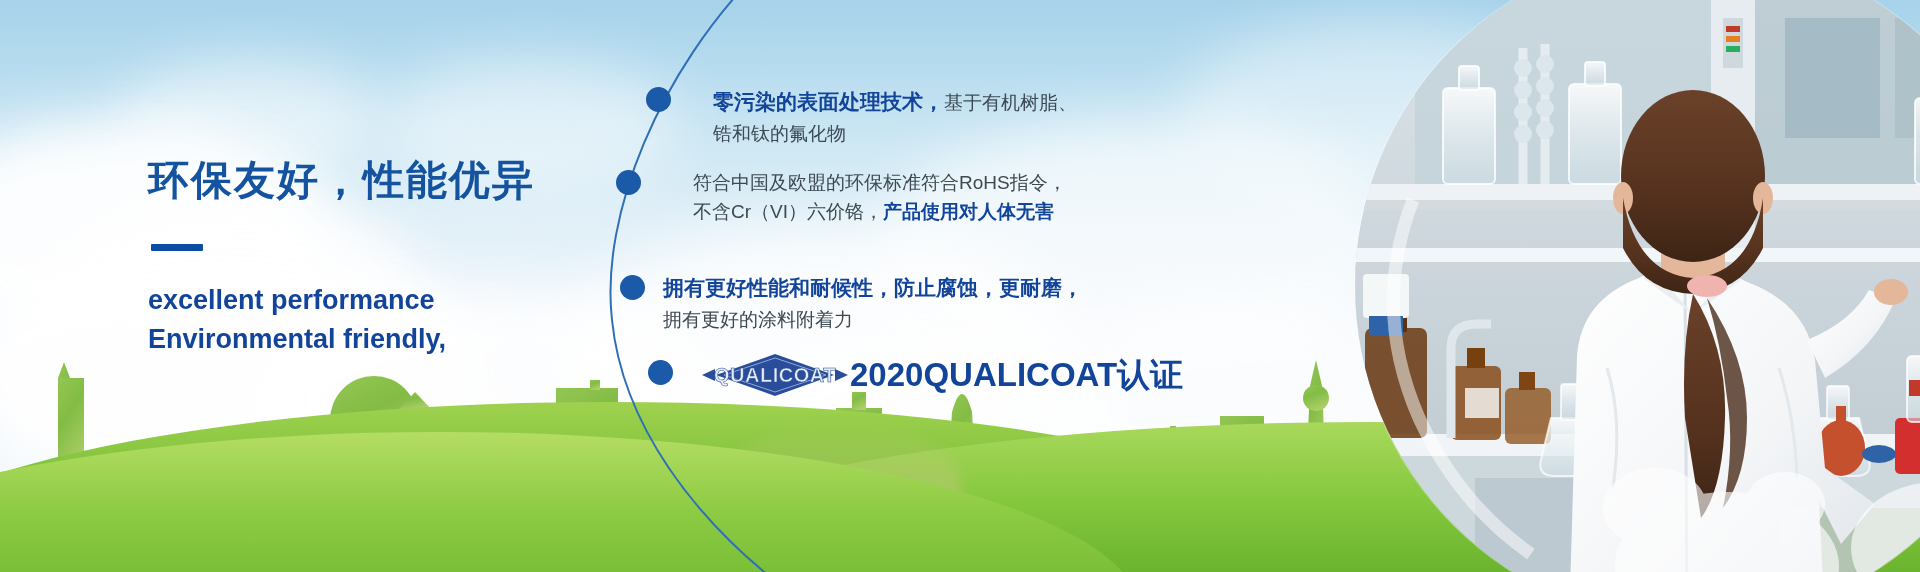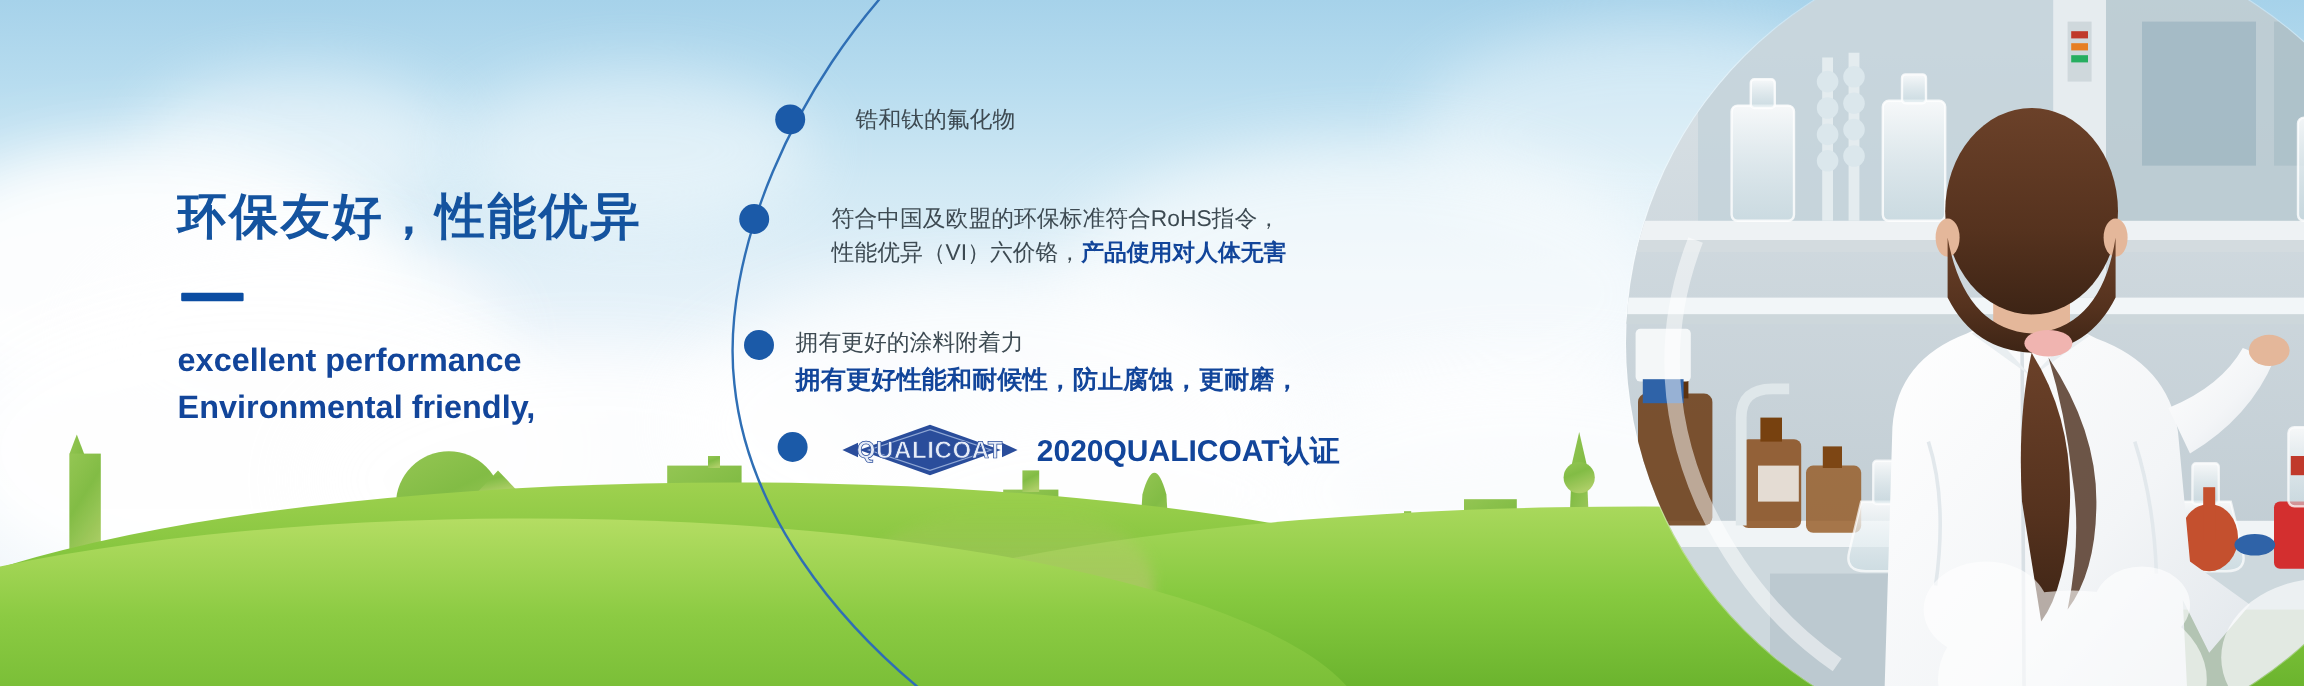--- a/index.html
+++ b/index.html
@@ -100,24 +100,24 @@
   .b-line{white-space:nowrap;line-height:1.55;}
 
   .bullet-1{left:713px;top:86px;font-size:19px;}
   .bullet-1 .b-strong{font-size:21px;}
   .bullet-2{left:693px;top:168px;font-size:19px;}
   .bullet-2 .b-strong{font-size:19px;}
   .bullet-3{left:663px;top:272px;font-size:19px;}
   .bullet-3 .b-strong{font-size:21px;}
 
   
-  .cert-row{position:absolute;left:700px;top:352px;display:flex;align-items:center;gap:14px;}
+  .cert-row{position:absolute;left:700px;top:352px;display:flex;align-items:center;}
   .qc-logo{width:150px;height:46px;display:block;}
   .cert-label{
-    font-size:25px;font-weight:700;color:#12459a;white-space:nowrap;
+    font-size:33px;font-weight:700;color:#12459a;white-space:nowrap;
   }
 
   
   .photo-circle{
     position:absolute;
     left:1355px;top:-52px;
     width:676px;height:676px;
     border-radius:50%;
     overflow:hidden;
     box-shadow:0 0 0 1px rgba(255,255,255,.35);
@@ -217,35 +217,38 @@
   <svg class="arc" viewBox="0 0 1920 572" preserveAspectRatio="none">
     <path d="M760,-30 C660,70 600,215 612,320 C622,420 690,520 800,600" fill="none" stroke="#2f6fb5" stroke-width="2"></path>
   </svg>
 
   <div class="dot dot-1"></div>
   <div class="dot dot-2"></div>
   <div class="dot dot-3"></div>
   <div class="dot dot-4"></div>
 
   <div class="bullet bullet-1">
+    <div class="b-line">
+      <span class="b-strong">零污染的表面处理技术，</span><span>基于有机树脂、</span>
+    </div>
     <div class="b-line">锆和钛的氟化物</div>
   </div>
 
   <div class="bullet bullet-2">
     <div class="b-line">符合中国及欧盟的环保标准符合RoHS指令，</div>
     <div class="b-line">
-      <span>性能优异（VI）六价铬，</span><span class="b-strong">产品使用对人体无害</span>
+      <span>不含Cr（VI）六价铬，</span><span class="b-strong">产品使用对人体无害</span>
     </div>
   </div>
 
   <div class="bullet bullet-3">
-    <div class="b-line">拥有更好的涂料附着力</div>
     <div class="b-line">
       <span class="b-strong">拥有更好性能和耐候性，防止腐蚀，更耐磨，</span>
     </div>
+    <div class="b-line">拥有更好的涂料附着力</div>
   </div>
 
   <div class="cert-row">
     <svg class="qc-logo" viewBox="0 0 300 92">
       <polygon points="150,4 268,46 150,88 32,46" fill="#2a4d9b"></polygon>
       <polygon points="150,12 252,46 150,80 48,46" fill="none" stroke="#8fa7d4" stroke-width="2"></polygon>
       <polygon points="30,34 4,46 30,58" fill="#2a4d9b"></polygon>
       <polygon points="270,34 296,46 270,58" fill="#2a4d9b"></polygon>
       <text x="150" y="60" text-anchor="middle" font-family="'Liberation Sans',sans-serif" font-size="40" font-weight="700" letter-spacing="1" fill="#e6ecf7" stroke="#2a4d9b" stroke-width="1.2">QUALICOAT</text>
     </svg>

